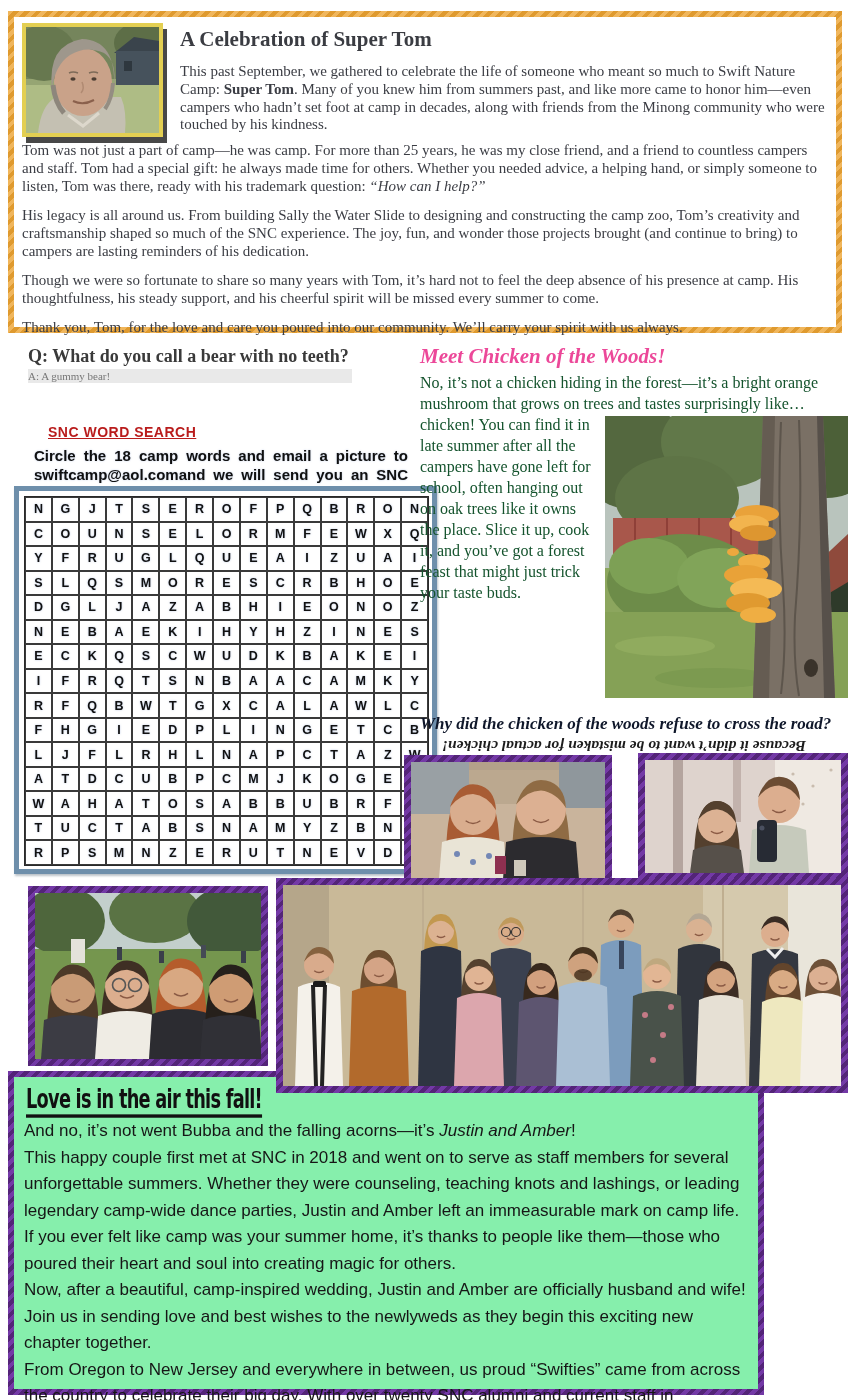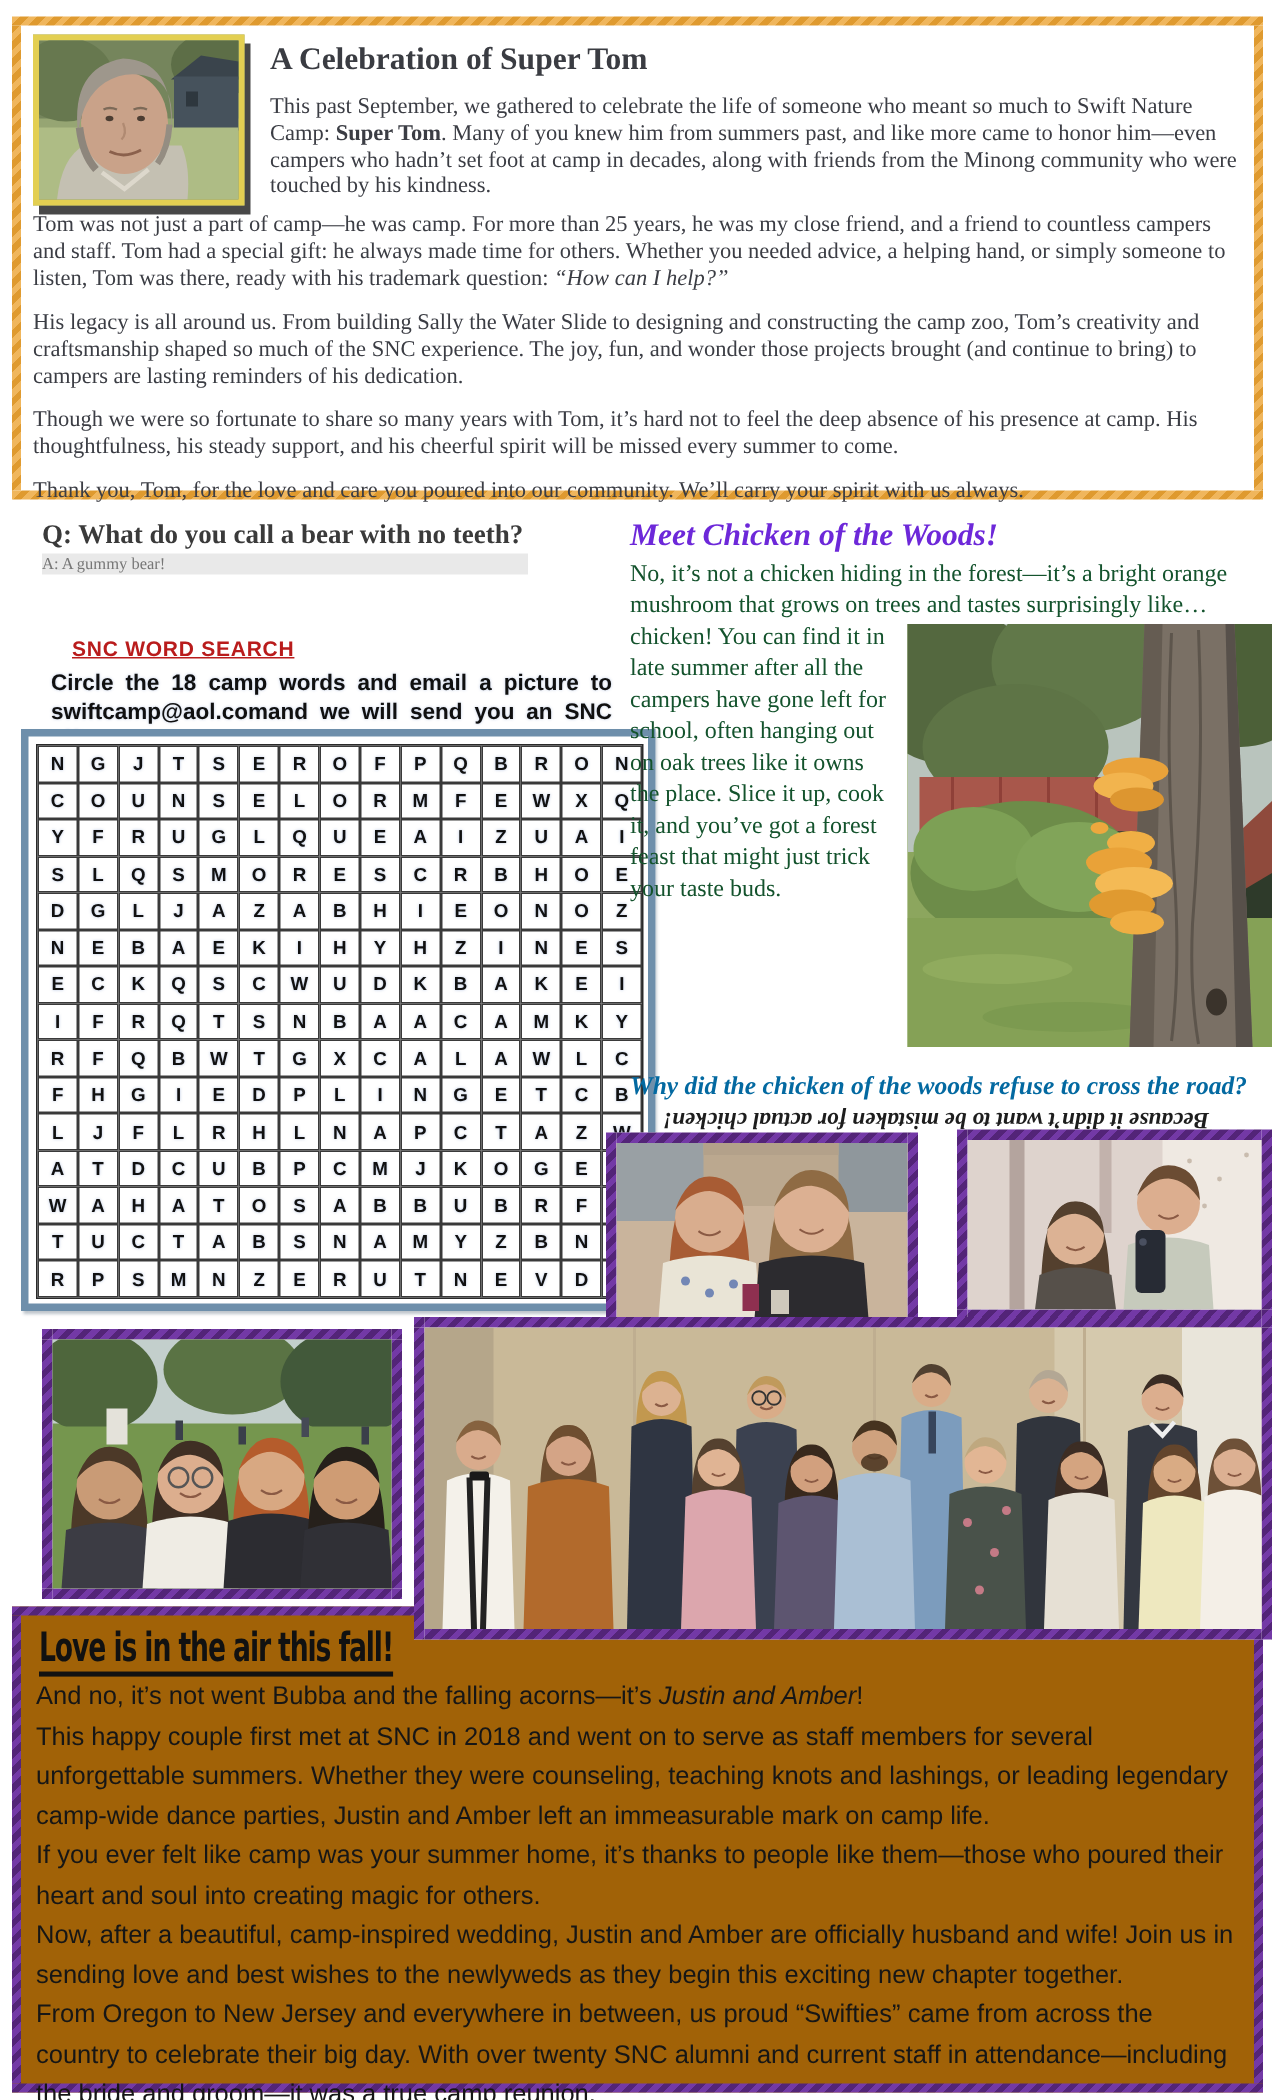--- a/index.html
+++ b/index.html
@@ -39,38 +39,38 @@
   #ws-frame{position:absolute;left:14px;top:486px;width:423px;height:388px;box-sizing:border-box;
             border:5px solid #6e8fab;background:#fff;padding:5px;box-shadow:1px 2px 2px rgba(60,80,100,.35);}
   #ws-grid{width:100%;height:100%;display:grid;grid-template-columns:repeat(15,1fr);
            grid-template-rows:repeat(15,1fr);border:1.5px solid #2a2a2a;}
   .ws-cell{border:.8px solid #3a3a3a;display:flex;align-items:center;justify-content:center;
            font-family:"Liberation Sans",sans-serif;font-size:12.5px;font-weight:bold;color:#111;
            text-shadow:0 0 2px rgba(110,140,195,.5);}
 
   
   #mush-sec{position:absolute;left:420px;top:344px;width:428px;}
-  #mush-title{font-size:21px;font-weight:bold;font-style:italic;color:#6d28d9;margin:0 0 3px 0;}
+  #mush-title{font-size:21px;font-weight:bold;font-style:italic;color:#ec4899;margin:0 0 3px 0;}
   #mush-text{margin:0;font-size:16px;line-height:21px;color:#14532d;}
   #mush-photo{float:right;width:243px;height:282px;margin:2px 0 6px 9px;background:#8ca65e;}
-  #mush-joke-q{clear:both;padding-top:10px;font-size:17px;font-weight:bold;font-style:italic;color:#0369a1;margin:0;}
+  #mush-joke-q{clear:both;padding-top:10px;font-size:17px;font-weight:bold;font-style:italic;color:#0f172a;margin:0;}
   #mush-joke-a{transform:rotate(180deg);font-size:15.5px;font-weight:bold;font-style:italic;
                color:#1d1d1d;text-align:center;margin:3px 0 0 0;padding-left:20px;}
 
   
   #photoA{left:404px;top:755px;}
   #photoB{left:638px;top:753px;}
   #photoC{left:28px;top:886px;}
   #photoD{left:276px;top:878px;z-index:5;}
 
   
-  #love-box{position:absolute;left:8px;top:1071px;width:834px;height:324px;box-sizing:border-box;
+  #love-box{position:absolute;left:8px;top:1071px;width:756px;height:324px;box-sizing:border-box;
             border:6px solid #5f2c8e;
             border-image:repeating-linear-gradient(135deg,#7339a6 0 4px,#532478 4px 8px) 6;
-            background:#a16207;z-index:2;}
+            background:#86efac;z-index:2;}
   #love-title{display:inline-block;margin:6px 0 2px 12px;font-family:"DejaVu Sans",sans-serif;
               font-size:24px;font-weight:800;color:#111;border-bottom:3px solid #111;
               transform:scale(.74,1.12);transform-origin:left top;letter-spacing:-1px;white-space:nowrap;}
   #love-body{margin:2px 10px 0 10px;font-family:"Liberation Sans",sans-serif;font-size:17px;
              line-height:26.5px;color:#161616;}
   #love-body p{margin:0;}
 </style>
 </head>
 <body>
 

